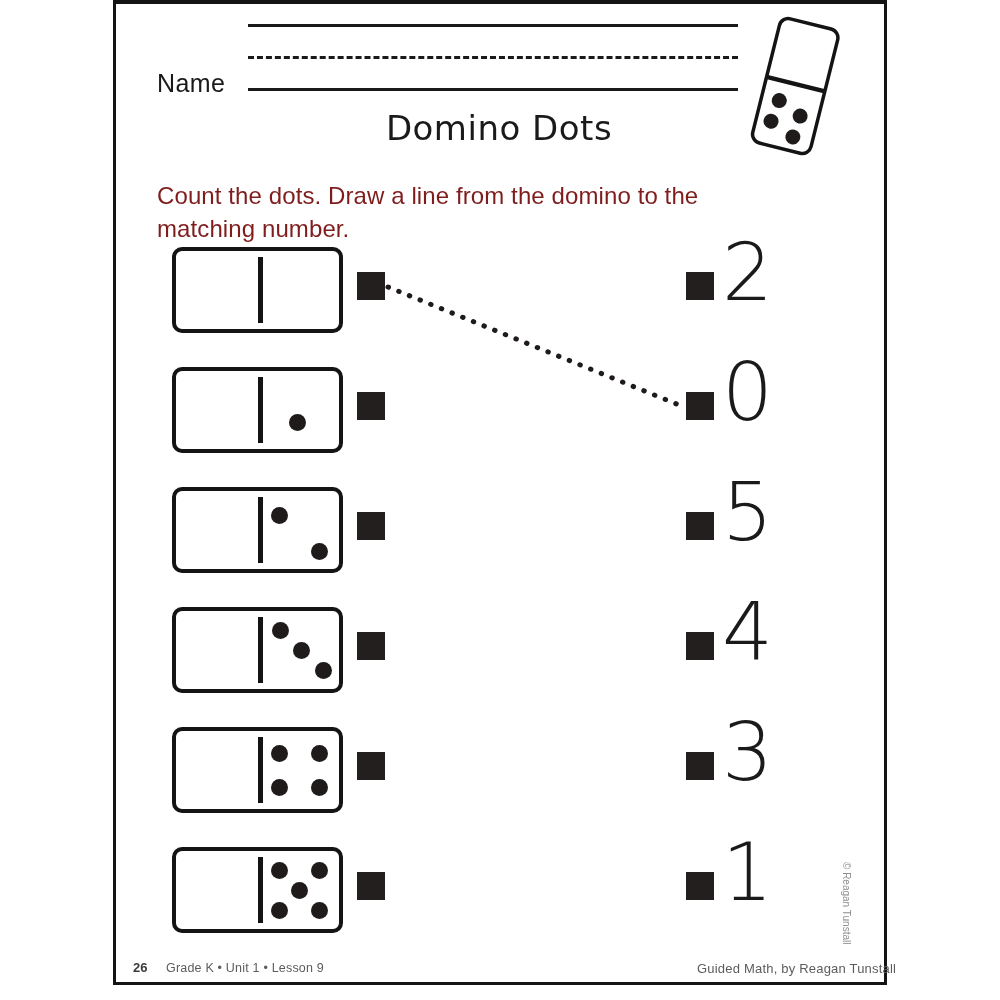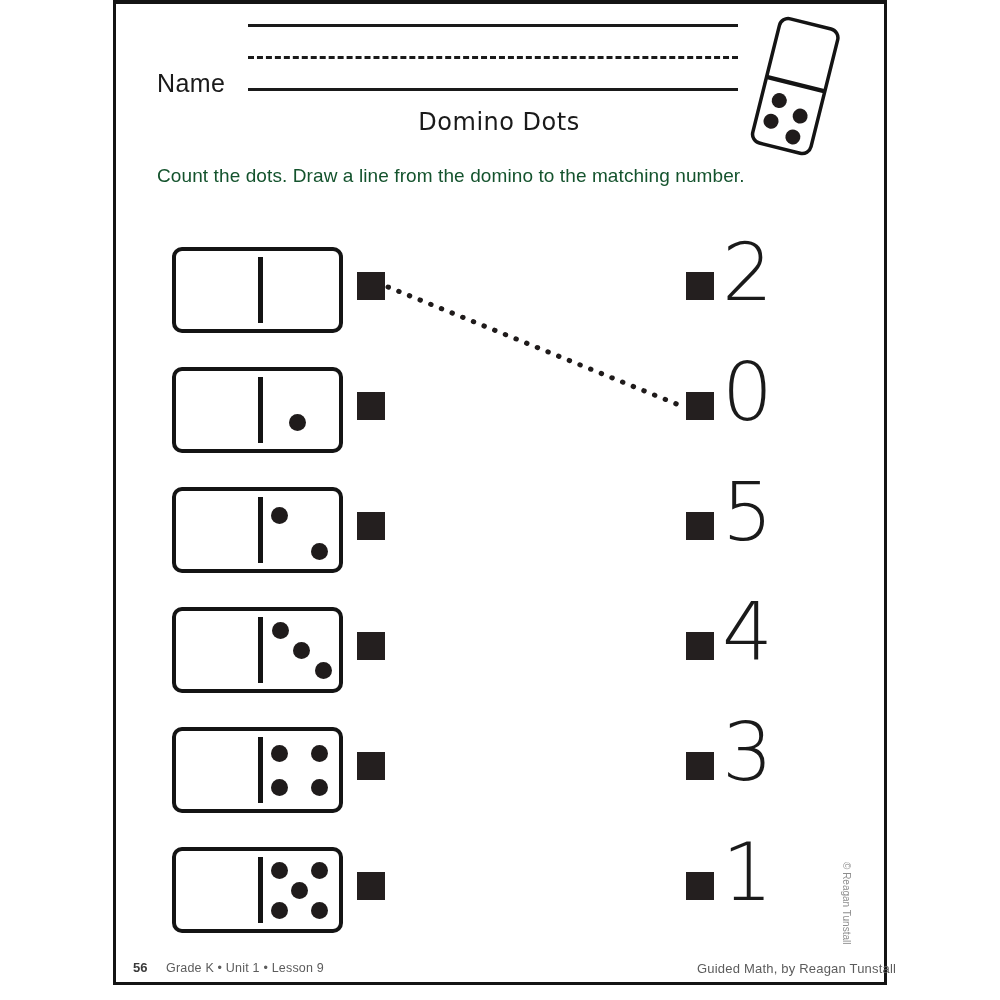--- a/index.html
+++ b/index.html
@@ -78,36 +78,36 @@
     left: 735px; top: 12px;
     width: 120px; height: 150px;
   }
 
   
   .title {
     position: absolute;
     left: 0; top: 108px;
     width: 1000px;
     text-align: center;
-    font-size: 24px;
+    font-size: 34px;
     font-family: "DejaVu Sans", sans-serif;
     font-weight: 400;
     letter-spacing: 0.5px;
     color: #1a1a1a;
     transform: translateX(-1px);
   }
 
   
   .instructions {
     position: absolute;
-    left: 157px; top: 159px;
+    left: 157px; top: 179px;
     width: 610px;
-    font-size: 19px;
+    font-size: 24px;
     line-height: 33px;
-    color: #14532d;
+    color: #7f1d1d;
     letter-spacing: 0.1px;
   }
 
   
   .row {
     position: absolute;
     left: 0;
     width: 1000px;
     height: 90px;
   }
@@ -295,18 +295,18 @@
     </div>
     <div class="sq-left"></div>
     <div class="sq-right"></div>
     <div class="num">1</div>
   </div>
 
   <svg class="answer-line">
     <line x1="388" y1="287" x2="684" y2="407" stroke="#1f1b1b" stroke-width="5" stroke-linecap="round" stroke-dasharray="0.5 11"></line>
   </svg>
 
-  <div class="footer-pagenum">56</div>
+  <div class="footer-pagenum">26</div>
   <div class="footer-left">Grade K • Unit 1 • Lesson 9</div>
   <div class="footer-right">Guided Math, by Reagan Tunstall</div>
   <div class="footer-copyright">© Reagan Tunstall</div>
 
 </div>
 
 </body></html>

